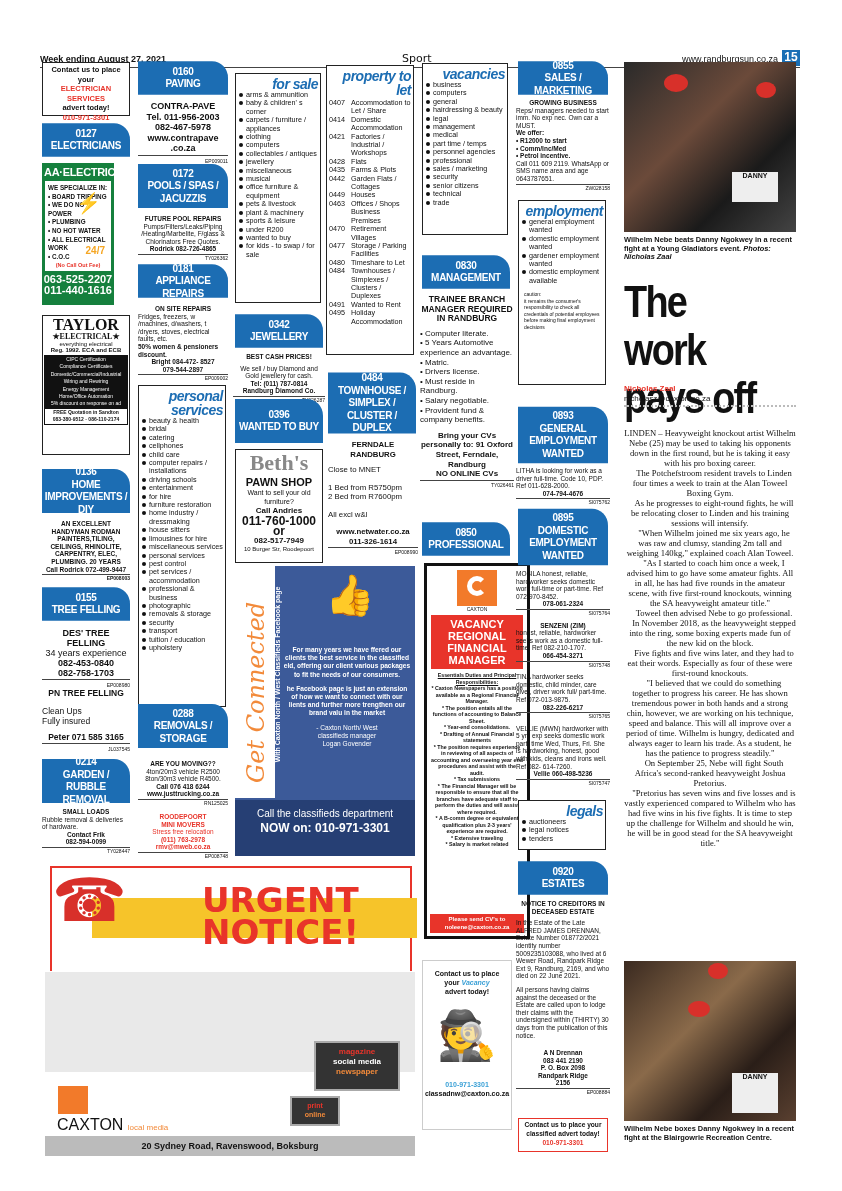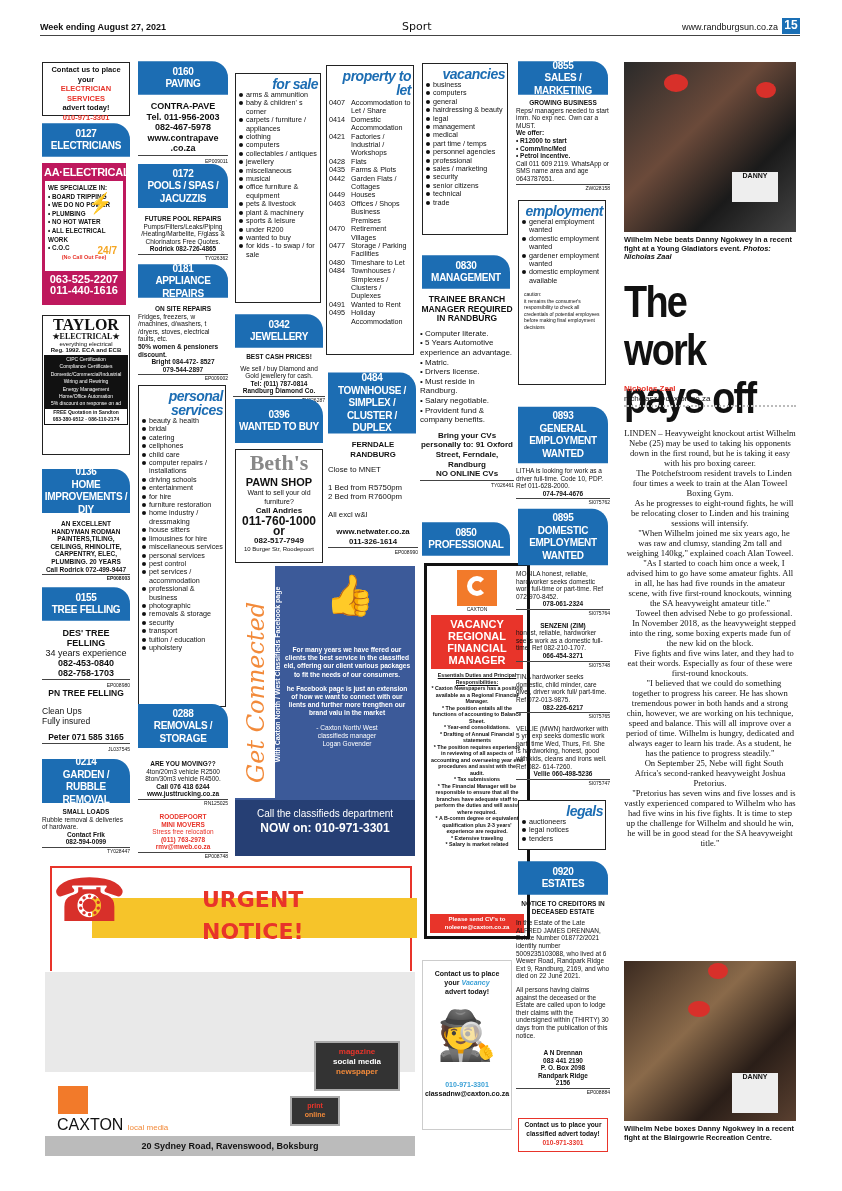--- a/index.html
+++ b/index.html
@@ -1,18 +1,18 @@
 <!DOCTYPE html>
 <html><head>
 <meta charset="utf-8">
 <style>
   *{box-sizing:border-box;margin:0;padding:0}
   body{width:842px;height:1191px;background:#fff;font-family:"Liberation Sans",sans-serif;color:#111;position:relative;overflow:hidden}
   .abs{position:absolute}
-  .hdr{top:20px;left:40px;width:760px;height:16px;border-bottom:1px solid #444;font-size:9px}
+  .hdr{top:52px;left:40px;width:760px;height:16px;border-bottom:1px solid #444;font-size:9px}
   .hdr .l{position:absolute;left:0;top:2px;font-weight:bold}
   .hdr .c{position:absolute;left:362px;top:0;font-size:11px;font-family:"DejaVu Sans",sans-serif}
   .hdr .r{position:absolute;right:22px;top:2px}
   .hdr .pg{position:absolute;right:0;top:-2px;width:18px;height:16px;background:#1a6fb5;color:#fff;font-weight:bold;font-size:12px;text-align:center}
   .box{border:1.5px solid #222;background:#fff}
   .tab{background:#1c6db3;color:#fff;font-family:"Liberation Sans",sans-serif;font-weight:bold;text-align:center;border-radius:0 16px 0 0;font-size:10px;line-height:12px;display:flex;flex-direction:column;justify-content:center;letter-spacing:-0.3px;transform:scaleY(1.05)}
   .ad{font-size:6.5px;line-height:7.6px;text-align:center}
   .ref{font-size:5px;text-align:right;border-top:0.8px solid #444;margin-top:1px;padding-top:0}
   .cat h3{font-style:italic;font-weight:900;color:#1c6db3;font-size:14px;text-align:right;letter-spacing:-0.5px;line-height:14px}
   .cat ul{list-style:none;font-size:7.2px;line-height:8.4px}
@@ -38,21 +38,21 @@
   <div>Contact us to place your</div>
   <div class="red">ELECTRICIAN</div>
   <div class="red">SERVICES</div>
   <div>advert today!</div>
   <div class="red">010-971-3301</div>
 </div>
 <div class="abs tab" style="left:42px;top:124px;width:88px;height:32px">
   <div>0127</div>
   <div>ELECTRICIANS</div>
 </div>
-<div class="abs" style="left:42px;top:163px;width:84px;height:142px;background:#be185d;color:#fff">
+<div class="abs" style="left:42px;top:163px;width:72px;height:142px;background:#15803d;color:#fff">
   <div style="font-weight:bold;font-size:11px;padding:3px 2px;letter-spacing:-0.3px">AA·ELECTRICAL</div>
   <div style="background:#fff;color:#111;margin:0 3px;height:90px;padding:3px;font-size:6.3px;line-height:8.6px;font-weight:bold;position:relative">
     <div>WE SPECIALIZE IN:</div>
     <div>• BOARD TRIPPING</div>
     <div>• WE DO NO POWER</div>
     <div>• PLUMBING</div>
     <div>• NO HOT WATER</div>
     <div>• ALL ELECTRICAL WORK</div>
     <div>• C.O.C</div>
     <span style="position:absolute;right:10px;top:18px;color:#f5a623;font-size:20px">⚡</span>
@@ -514,21 +514,21 @@
 <div class="abs" style="left:518px;top:1118px;width:90px;height:34px;border:1.5px solid #e8342a;text-align:center;font-size:6.6px;line-height:9px;font-weight:bold;padding-top:1px">
   <div>Contact us to place your</div>
   <div>classified advert today!</div>
   <div class="red">010-971-3301</div>
 </div>
 
 <div class="abs" style="left:42px;top:866px;width:375px;height:290px;background:#fff">
   <div style="position:absolute;left:8px;top:0;width:362px;height:105px;border:2px solid #e8342a;border-bottom:none"></div>
   <div style="position:absolute;left:50px;top:32px;width:325px;height:40px;background:#f6c42a"></div>
   <div style="position:absolute;left:10px;top:5px;font-size:60px;color:#d8302a;line-height:60px">☎</div>
-  <div style="position:absolute;left:160px;top:18px;color:#e8342a;font-weight:900;font-size:22px;line-height:32px;font-family:'DejaVu Sans',sans-serif">
+  <div style="position:absolute;left:160px;top:18px;color:#e8342a;font-weight:900;font-size:34px;line-height:32px;font-family:'DejaVu Sans',sans-serif">
     <div>URGENT</div>
     <div>NOTICE!</div>
   </div>
   <div style="position:absolute;left:3px;top:106px;width:370px;height:100px;background:#e9e9e9"></div>
   <div style="position:absolute;left:272px;top:175px;width:86px;height:50px;background:#333;border:2px solid #aaa;text-align:center;font-weight:bold;font-size:8px;line-height:10px;padding-top:4px">
     <div style="color:#e8342a">magazine</div>
     <div style="color:#fff">social media</div>
     <div style="color:#f28a3a">newspaper</div>
   </div>
   <div style="position:absolute;left:248px;top:230px;width:50px;height:30px;background:#333;border:2px solid #aaa;text-align:center;font-weight:bold;font-size:7px;line-height:9px;padding-top:3px">

